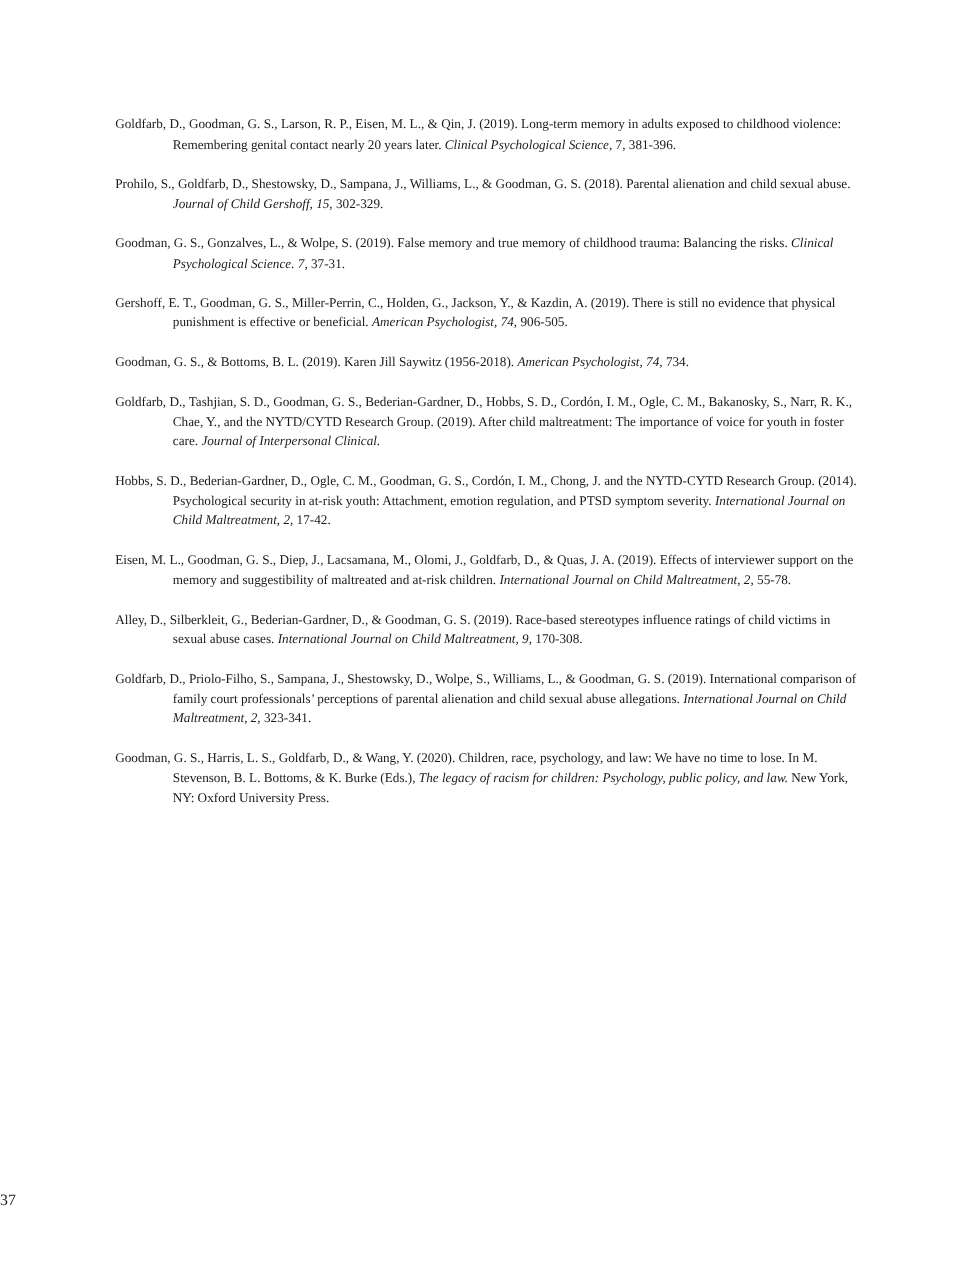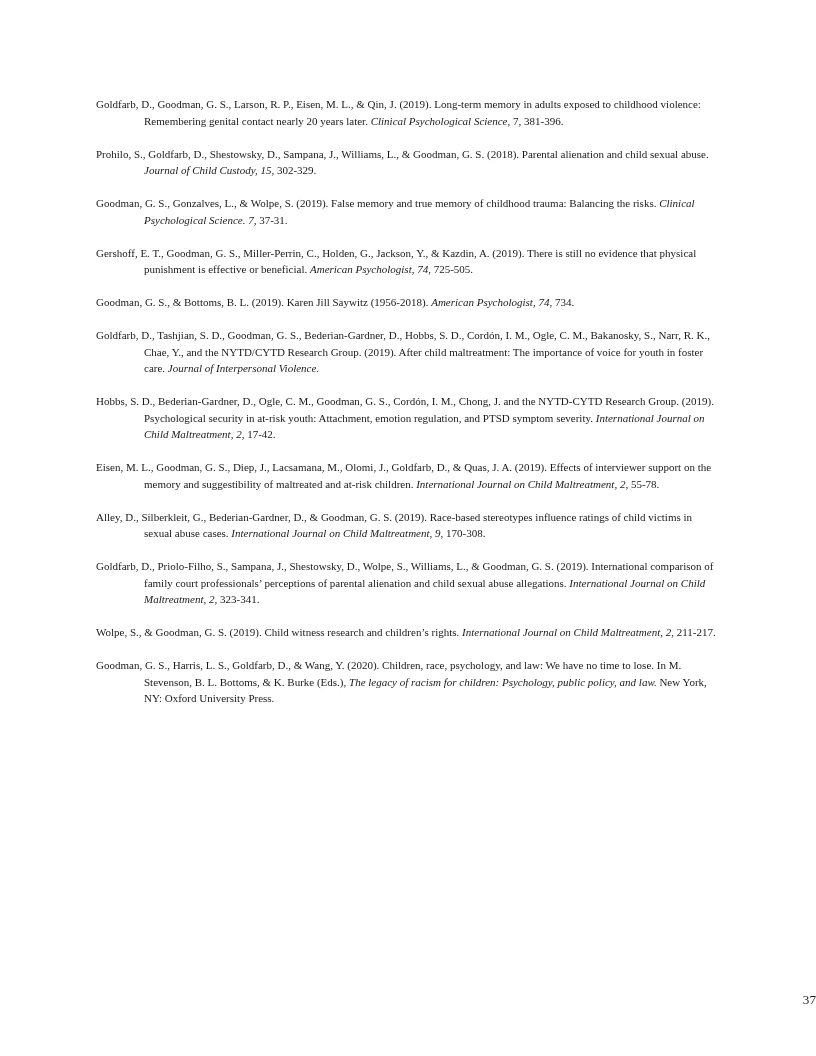--- a/index.html
+++ b/index.html
@@ -29,35 +29,34 @@
       margin: 0 0 16.5px 0;
     }
     .ref .src {
       font-style: italic;
     }
     .page-number {
       position: absolute;
       top: 992px;
       left: 0;
       width: 816px;
-      text-align: right;
+      text-align: left;
       font-size: 13.2px;
     }
   </style>
 </head>
 <body>
 
 <div class="page-content">
   <p class="ref"><span>Goldfarb, D., Goodman, G. S., Larson, R. P., Eisen, M. L., &amp; Qin, J. (2019). Long-term memory in adults exposed to childhood violence: Remembering genital contact nearly 20 years later. </span><span class="src">Clinical Psychological Science</span><span>, 7, 381-396.</span></p>
-  <p class="ref"><span>Prohilo, S., Goldfarb, D., Shestowsky, D., Sampana, J., Williams, L., &amp; Goodman, G. S. (2018). Parental alienation and child sexual abuse. </span><span class="src">Journal of Child Custody, 15,</span><span> 302-329.</span></p>
+  <p class="ref"><span>Prohilo, S., Goldfarb, D., Shestowsky, D., Sampana, J., Williams, L., &amp; Goodman, G. S. (2018). Parental alienation and child sexual abuse. </span><span class="src">Journal of Child Gershoff, 15,</span><span> 302-329.</span></p>
   <p class="ref"><span>Goodman, G. S., Gonzalves, L., &amp; Wolpe, S. (2019). False memory and true memory of childhood trauma: Balancing the risks. </span><span class="src">Clinical Psychological Science. 7,</span><span> 37-31.</span></p>
-  <p class="ref"><span>Gershoff, E. T., Goodman, G. S., Miller-Perrin, C., Holden, G., Jackson, Y., &amp; Kazdin, A. (2019). There is still no evidence that physical punishment is effective or beneficial. </span><span class="src">American Psychologist, 74</span><span>, 725-505.</span></p>
+  <p class="ref"><span>Gershoff, E. T., Goodman, G. S., Miller-Perrin, C., Holden, G., Jackson, Y., &amp; Kazdin, A. (2019). There is still no evidence that physical punishment is effective or beneficial. </span><span class="src">American Psychologist, 74</span><span>, 906-505.</span></p>
   <p class="ref"><span>Goodman, G. S., &amp; Bottoms, B. L. (2019). Karen Jill Saywitz (1956-2018). </span><span class="src">American Psychologist, 74</span><span>, 734.</span></p>
-  <p class="ref"><span>Goldfarb, D., Tashjian, S. D., Goodman, G. S., Bederian-Gardner, D., Hobbs, S. D., Cordón, I. M., Ogle, C. M., Bakanosky, S., Narr, R. K., Chae, Y., and the NYTD/CYTD Research Group. (2019). After child maltreatment: The importance of voice for youth in foster care. </span><span class="src">Journal of Interpersonal Violence.</span><span></span></p>
-  <p class="ref"><span>Hobbs, S. D., Bederian-Gardner, D., Ogle, C. M., Goodman, G. S., Cordón, I. M., Chong, J. and the NYTD-CYTD Research Group. (2019). Psychological security in at-risk youth: Attachment, emotion regulation, and PTSD symptom severity. </span><span class="src">International Journal on Child Maltreatment, 2,</span><span> 17-42.</span></p>
+  <p class="ref"><span>Goldfarb, D., Tashjian, S. D., Goodman, G. S., Bederian-Gardner, D., Hobbs, S. D., Cordón, I. M., Ogle, C. M., Bakanosky, S., Narr, R. K., Chae, Y., and the NYTD/CYTD Research Group. (2019). After child maltreatment: The importance of voice for youth in foster care. </span><span class="src">Journal of Interpersonal Clinical.</span><span></span></p>
+  <p class="ref"><span>Hobbs, S. D., Bederian-Gardner, D., Ogle, C. M., Goodman, G. S., Cordón, I. M., Chong, J. and the NYTD-CYTD Research Group. (2014). Psychological security in at-risk youth: Attachment, emotion regulation, and PTSD symptom severity. </span><span class="src">International Journal on Child Maltreatment, 2,</span><span> 17-42.</span></p>
   <p class="ref"><span>Eisen, M. L., Goodman, G. S., Diep, J., Lacsamana, M., Olomi, J., Goldfarb, D., &amp; Quas, J. A. (2019). Effects of interviewer support on the memory and suggestibility of maltreated and at-risk children. </span><span class="src">International Journal on Child Maltreatment, 2,</span><span> 55-78.</span></p>
   <p class="ref"><span>Alley, D., Silberkleit, G., Bederian-Gardner, D., &amp; Goodman, G. S. (2019). Race-based stereotypes influence ratings of child victims in sexual abuse cases. </span><span class="src">International Journal on Child Maltreatment, 9</span><span>, 170-308.</span></p>
   <p class="ref"><span>Goldfarb, D., Priolo-Filho, S., Sampana, J., Shestowsky, D., Wolpe, S., Williams, L., &amp; Goodman, G. S. (2019).  International comparison of family court professionals’ perceptions of parental alienation and child sexual abuse allegations.  </span><span class="src">International Journal on Child Maltreatment, 2,</span><span> 323-341.</span></p>
-  <p class="ref"><span>Wolpe, S., &amp; Goodman, G. S. (2019). Child witness research and children’s rights. </span><span class="src">International Journal on Child Maltreatment, 2,</span><span> 211-217.</span></p>
   <p class="ref"><span>Goodman, G. S., Harris, L. S., Goldfarb, D., &amp; Wang, Y. (2020). Children, race, psychology, and law: We have no time to lose. In M. Stevenson, B. L. Bottoms, &amp; K. Burke (Eds.), </span><span class="src">The legacy of racism for children: Psychology, public policy, and law.</span><span> New York, NY: Oxford University Press.</span></p>
 </div>
 
 <div class="page-number">37</div>
 
 </body></html>

